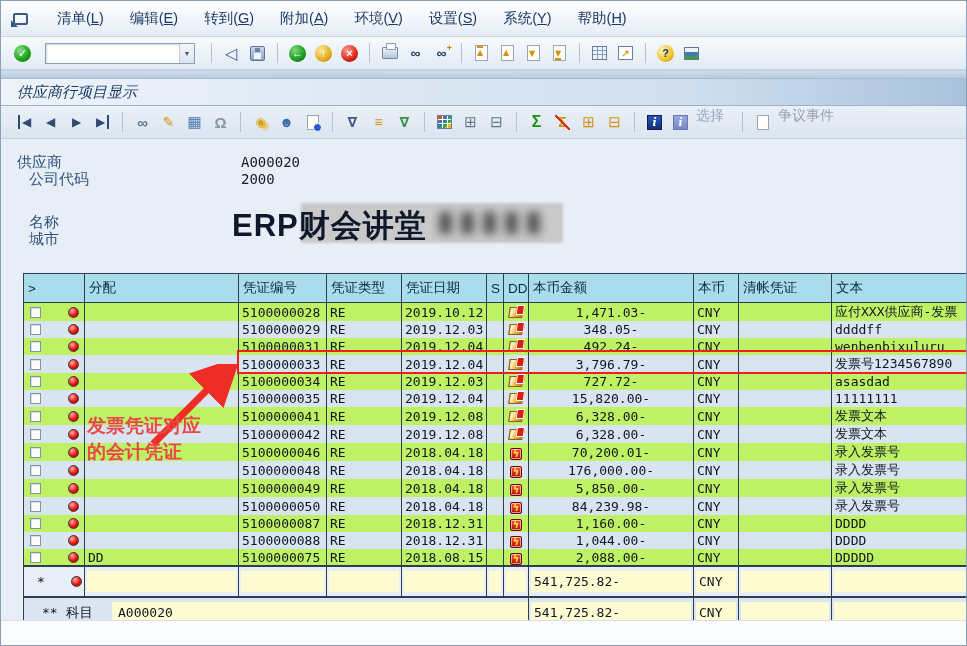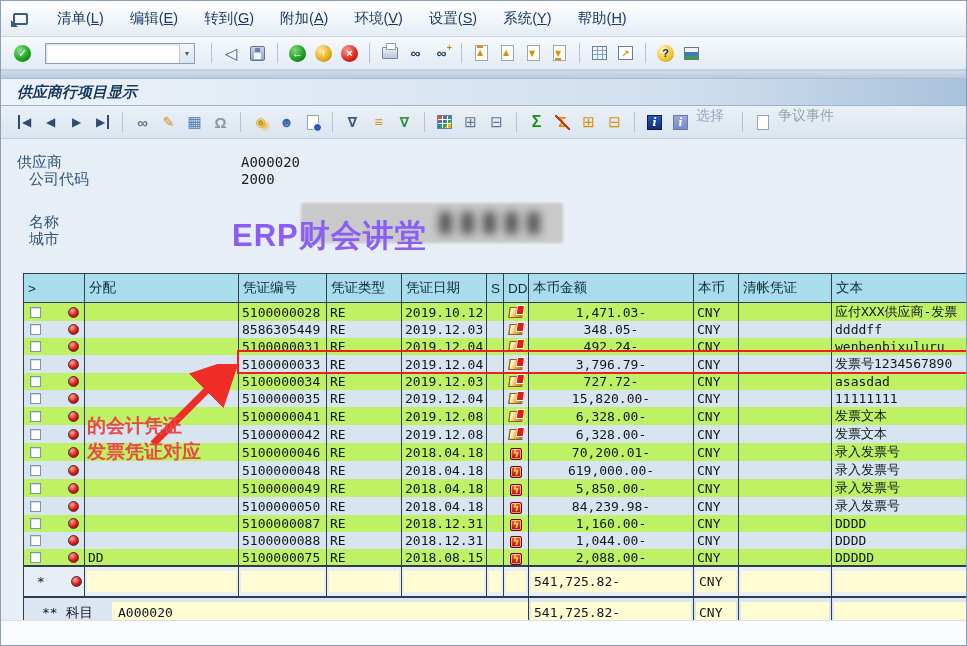--- a/index.html
+++ b/index.html
@@ -43,21 +43,21 @@
     linear-gradient(0deg,transparent 4px,#88a0c0 4px 5px,transparent 5px 8px,#88a0c0 8px 9px,transparent 9px),#eef4fa;font-size:0}
   .i-grid9.color .g{background:
     linear-gradient(90deg,transparent 4px,#fff 4px 5px,transparent 5px 9px,#fff 9px 10px,transparent 10px),
     linear-gradient(0deg,transparent 4px,#fff 4px 5px,transparent 5px 8px,#fff 8px 9px,transparent 9px),
     linear-gradient(135deg,#e05030 25%,#3878c0 25% 50%,#38a048 50% 75%,#e8b820 75%)}
   .i-shortcut .g{width:15px;height:14px;background:#fff;border:1px solid #6080a8;color:#d89010;font-size:10px;font-weight:bold;display:flex;align-items:center;justify-content:center}
   .i-custom .g{width:15px;height:13px;border:1px solid #607890;background:linear-gradient(#f0f4f8 40%,#4878b0 40% 70%,#38a048 70%);font-size:0}
   
   .gapbar{height:8px;background:linear-gradient(#cfdcea,#b9cbdf);border-bottom:1px solid #a8bcd0}
   .titlebar{height:27px;background:linear-gradient(90deg,#eef3fa,#cfdeee 72%,#a9c2dc);display:flex;align-items:center;padding-left:16px;border-bottom:1px solid #9fb4ca}
-  .titlebar .t{font-size:15px;font-weight:bold;font-style:italic;color:#16385e}
+  .titlebar .t{font-size:15px;font-weight:normal;font-style:italic;color:#16385e}
   .appbar{height:33px;background:linear-gradient(#eaf0f7,#dbe5f0);border-bottom:1px solid #c2cfdd;display:flex;align-items:center;padding-left:12px;gap:3px}
   .i-nav .g{color:#2c4a74;font-size:12px;font-weight:bold}
   .i-nav.first .g{border-left:2px solid #2c4a74;padding-left:2px}
   .i-nav.last .g{border-right:2px solid #2c4a74;padding-right:2px}
   .i-glasses{color:#607890;font-weight:bold;font-size:15px}
   .i-pencil .g{color:#d89010;font-size:14px}
   .i-layout .g{color:#4878b0;font-size:15px}
   .i-bell .g{color:#8a97a5;font-size:15px;font-weight:bold}
   .i-coins .g{color:#d8a010;font-size:12px;text-shadow:4px 3px 0 #e8c468}
   .i-person .g{color:#3868a8;font-size:14px}
@@ -74,21 +74,21 @@
   .i-info .g{width:15px;height:15px;background:linear-gradient(#2858b8,#103078);color:#fff;font-weight:bold;font-style:italic;font-size:11px;display:flex;align-items:center;justify-content:center;border:1px solid #0a2050;font-family:"DejaVu Serif",serif}
   .i-info.lite .g{background:linear-gradient(#98a8e0,#7888c8);border-color:#6878b0}
   .tlabel{font-size:14px;color:#9aa6c4;margin:0 10px 12px 1px;white-space:nowrap}
   .tlabel.grey{color:#98a2ac}
   
   .content{position:relative;width:967px;height:508px;background:#e8eef6;overflow:hidden}
   .flabel{position:absolute;color:#2f547e;font-size:15px}
   .fvalue{position:absolute;color:#141c28;font-family:"DejaVu Sans Mono",monospace;font-size:14px}
   .blurbox{position:absolute;left:300px;top:64px;width:262px;height:40px;background:#c6c6c6;opacity:.9;filter:blur(1px);border-radius:2px}
   .blurbox .smudge{position:absolute;left:138px;top:9px;width:110px;height:22px;background:repeating-linear-gradient(90deg,#4a4a4a 0 13px,transparent 13px 22px);filter:blur(4px)}
-  .watermark{position:absolute;left:231px;top:76px;font-size:31px;font-weight:bold;color:#8b5cf6;letter-spacing:1px}
+  .watermark{position:absolute;left:231px;top:66px;font-size:31px;font-weight:bold;color:#0f172a;letter-spacing:1px}
   
   .gridwrap{position:absolute;left:22px;top:134px}
   table.grid{border-collapse:collapse;table-layout:fixed;width:945px;font-family:"DejaVu Sans Mono",monospace;font-size:13px;color:#10161e;background:#fff;border:1px solid #2e3e4e}
   table.grid th{background:#a9dced;border:1px solid #2e3e4e;font-weight:normal;color:#0c2c3c;height:29px;font-size:13.5px;text-align:left;padding:0 4px;font-family:"Liberation Sans","DejaVu Sans",sans-serif;overflow:hidden;white-space:nowrap}
   th.arrowcol{text-align:right;padding-right:8px}
   th.num{text-align:right}
   table.grid td{height:17px;padding:0 3px;border-left:1px solid #2e3e4e;border-right:1px solid #2e3e4e;overflow:hidden;white-space:nowrap;vertical-align:middle}
   tr.odd{background:#bef264}
   tr.even{background:#d9e4f1}
   td.num{text-align:center}
@@ -346,21 +346,21 @@
               <td>应付XXX供应商-发票</td>
             </tr>
             <tr class="even">
               <td>
                 <div class="selwrap">
                   <span class="checkbox"></span>
                   <span class="icon-ball"></span>
                 </div>
               </td>
               <td></td>
-              <td>8586305449</td>
+              <td>5100000029</td>
               <td>RE</td>
               <td>2019.12.03</td>
               <td></td>
               <td class="ddc"><span class="icon-invoice"></span></td>
               <td class="num">348.05-</td>
               <td>CNY</td>
               <td></td>
               <td>ddddff</td>
             </tr>
             <tr class="odd">
@@ -495,21 +495,21 @@
                   <span class="checkbox"></span>
                   <span class="icon-ball"></span>
                 </div>
               </td>
               <td></td>
               <td>5100000048</td>
               <td>RE</td>
               <td>2018.04.18</td>
               <td></td>
               <td class="ddc"><span class="icon-flash"></span></td>
-              <td class="num">619,000.00-</td>
+              <td class="num">176,000.00-</td>
               <td>CNY</td>
               <td></td>
               <td>录入发票号</td>
             </tr>
             <tr class="odd">
               <td>
                 <div class="selwrap">
                   <span class="checkbox"></span>
                   <span class="icon-ball"></span>
                 </div>
@@ -667,18 +667,18 @@
     <div class="hl-rect"></div>
     <svg class="arrow-svg" width="100" height="90">
       <defs>
         <marker id="ah" markerWidth="7" markerHeight="7" refX="3" refY="3.5" orient="auto">
           <path d="M0,0 L7,3.5 L0,7 Z" fill="#ee2d26"></path>
         </marker>
       </defs>
       <line x1="12" y1="80" x2="80" y2="12" stroke="#ee2d26" stroke-width="7" marker-end="url(#ah)"></line>
     </svg>
     <div class="note">
+      <span>发票凭证对应</span>
       <span>的会计凭证</span>
-      <span>发票凭证对应</span>
     </div>
 
   </div>
 </div>
 
 </body></html>

